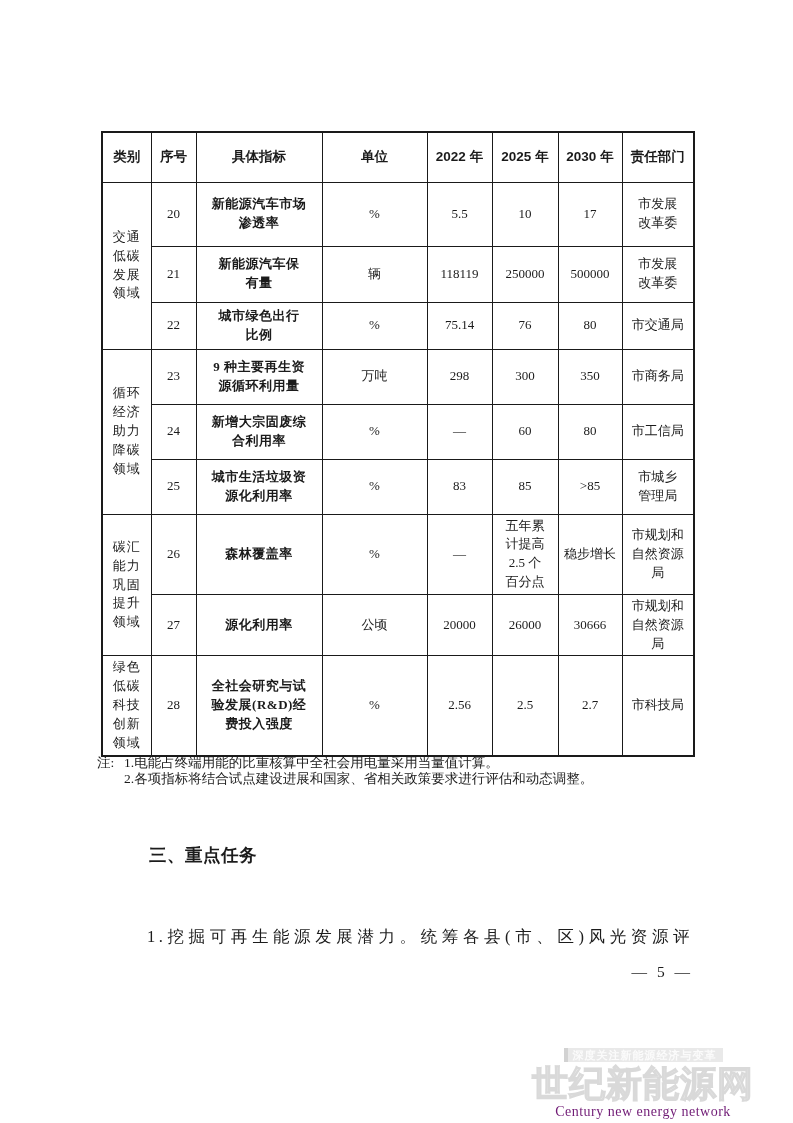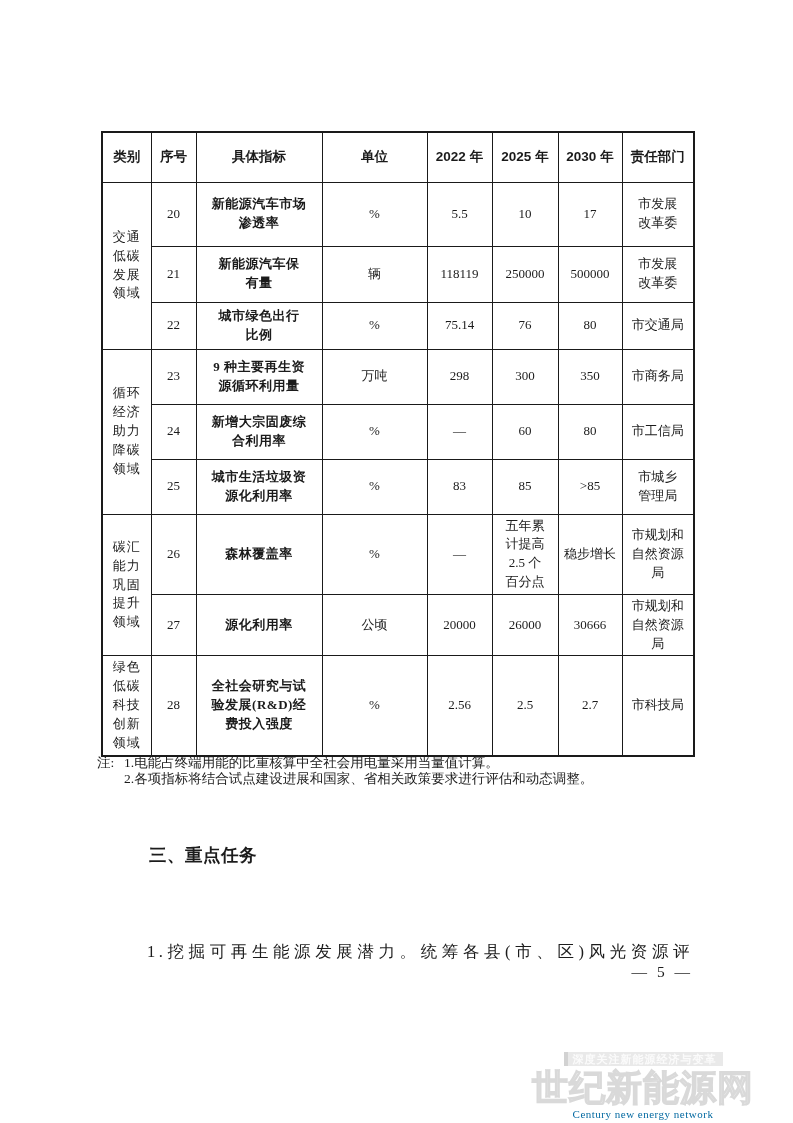--- a/index.html
+++ b/index.html
@@ -87,21 +87,20 @@
   .body-line {
     position: absolute;
     left: 147px;
     top: 926px;
     width: 546px;
     font-size: 16.5px;
     text-align: justify;
     text-align-last: justify;
     white-space: nowrap;
     letter-spacing: 3.5px;
-    margin-top: 15px;
   }
 
   
   .page-num {
     position: absolute;
     left: 101px;
     top: 963px;
     width: 592px;
     text-align: right;
     font-size: 15.5px;
@@ -135,22 +134,22 @@
     font-weight: bold;
     font-size: 36px;
     line-height: 38px;
     color: #ededed;
     -webkit-text-stroke: 1.2px #d9d9d9;
     letter-spacing: 1px;
     white-space: nowrap;
   }
   .wm-subtitle {
     font-family: "Liberation Serif", "DejaVu Serif", serif;
-    font-size: 11px;
-    color: #0369a1;
+    font-size: 14px;
+    color: #701a75;
     letter-spacing: 0.5px;
     margin-top: 1px;
   }
 </style>
 </head>
 <body>
 
 <div class="page">
 
   <table class="indicator-table">

